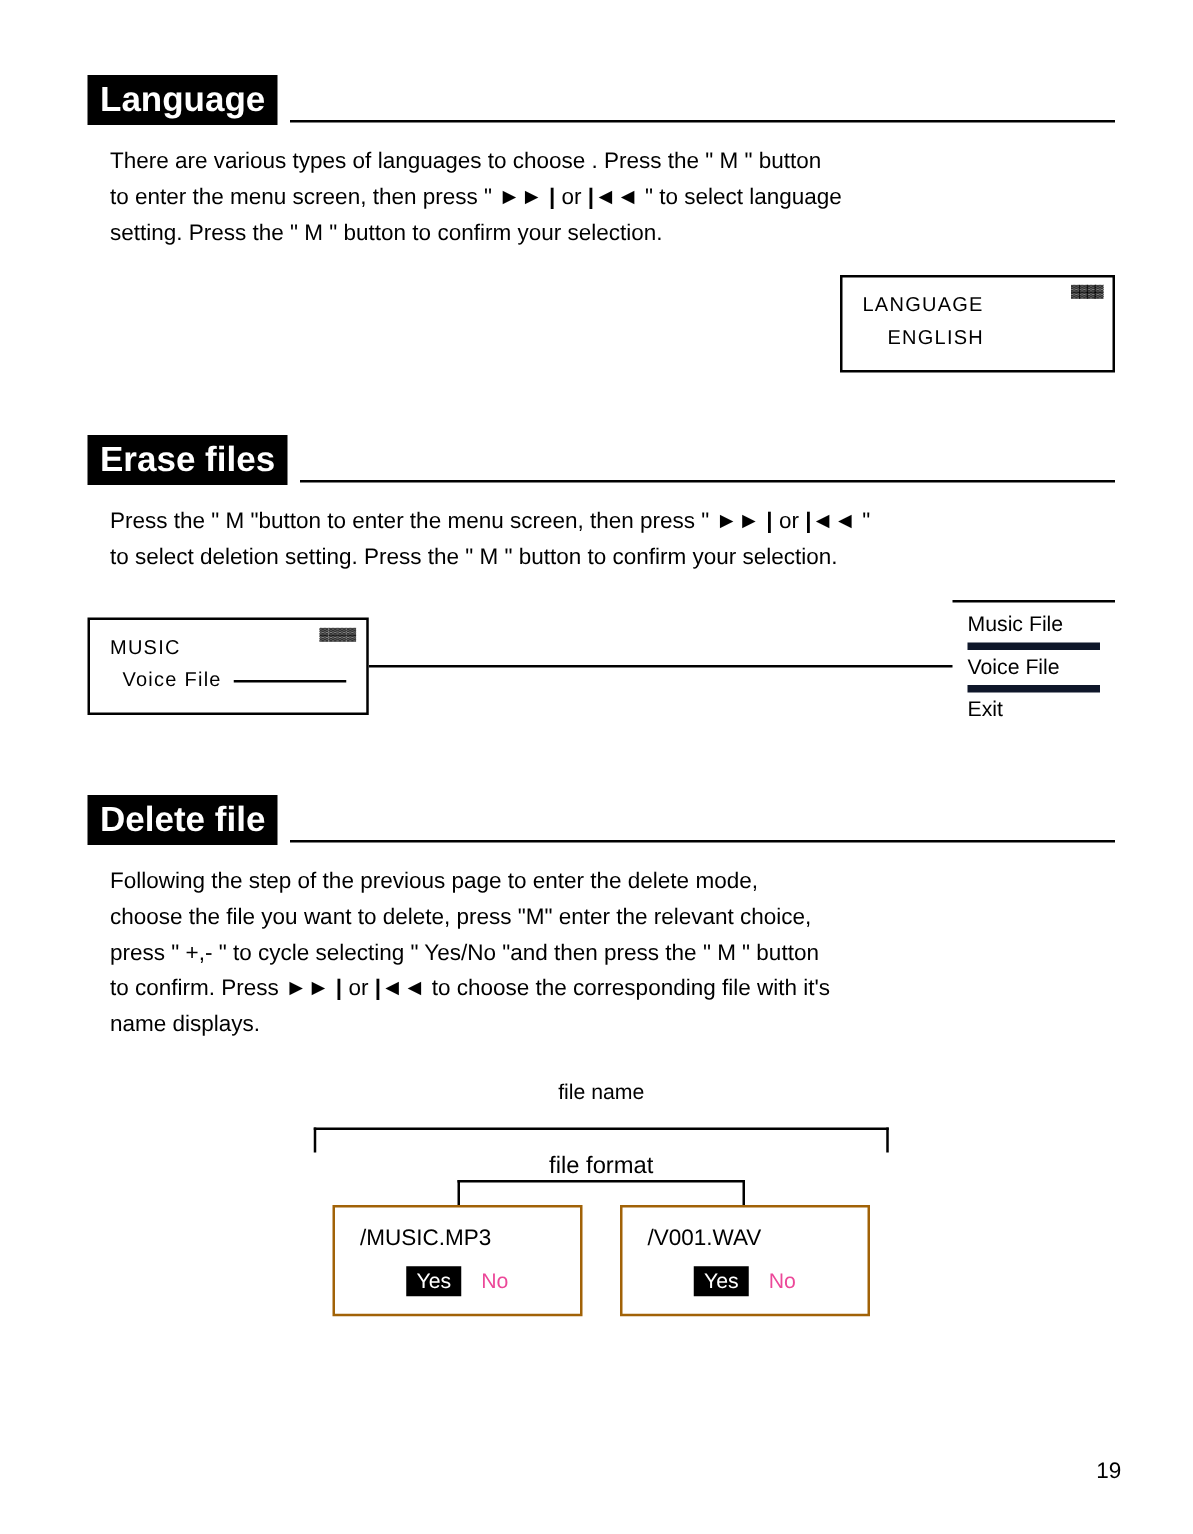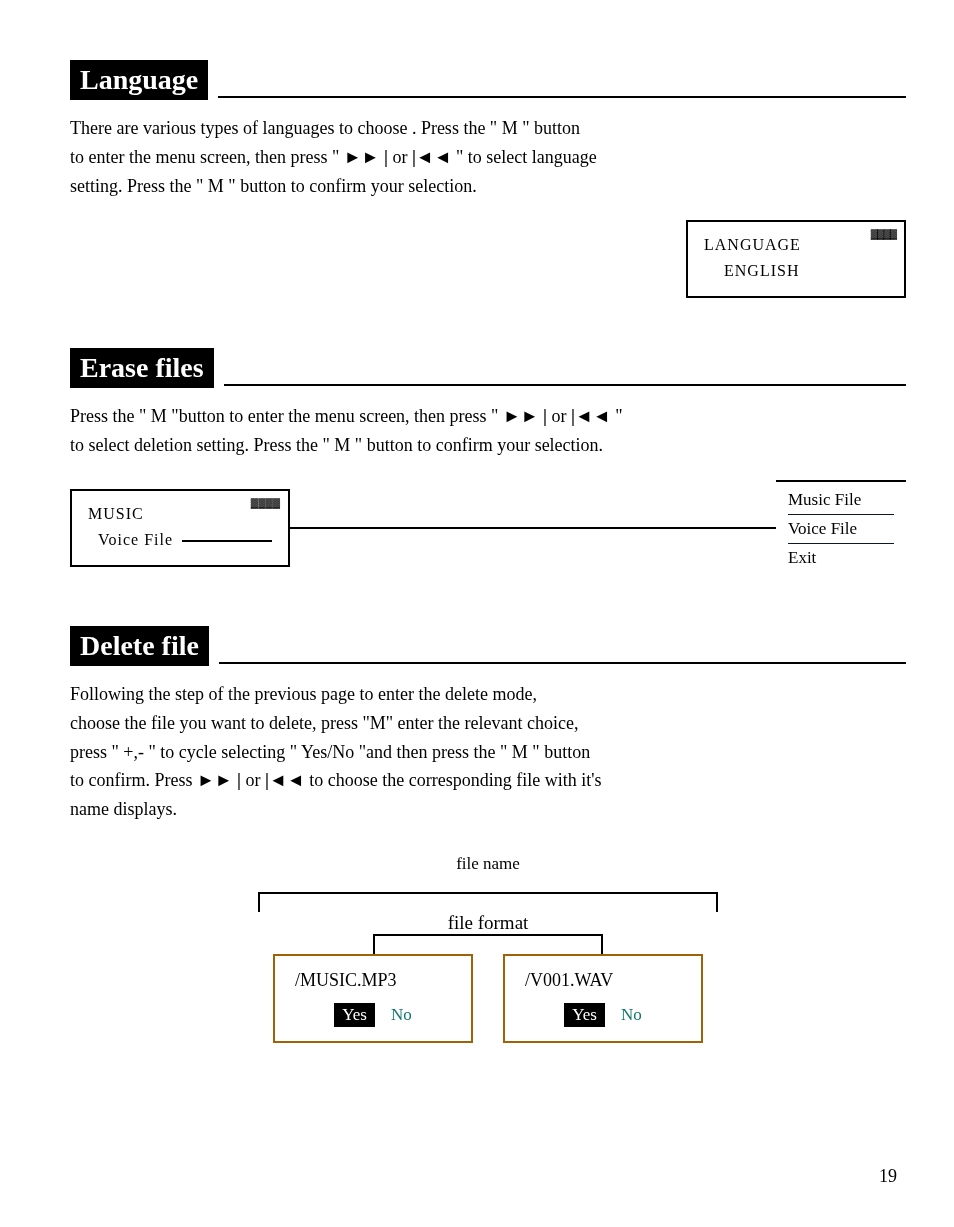--- a/index.html
+++ b/index.html
@@ -7,22 +7,21 @@
       width: 954px;
       min-height: 1227px;
       background: #ffffff;
       font-family: Arial, Helvetica, sans-serif;
       font-size: 18px;
       color: #000000;
       position: relative;
     }
 
     .page {
-      padding: 60px 48px 60px 70px;
-      font-family: Liberation Serif, serif;
+      padding: 60px 62px 60px 70px;
     }
 
     
     .section-heading {
       display: inline-block;
       background: #000000;
       color: #ffffff;
       font-size: 28px;
       font-weight: bold;
       padding: 4px 10px;
@@ -43,20 +42,21 @@
       margin-bottom: 6px;
     }
 
     .section {
       margin-bottom: 50px;
     }
 
     .section p {
       line-height: 1.6;
       font-size: 18px;
+      margin-left: 18px;
     }
 
     
     .lcd-screen {
       border: 2px solid #000;
       padding: 10px 16px 16px 16px;
       display: inline-block;
       min-width: 220px;
       position: relative;
       background: #fff;
@@ -133,21 +133,21 @@
       display: flex;
       flex-direction: column;
       border-top: 2px solid #000;
       padding: 4px 12px;
       min-width: 130px;
     }
 
     .menu-popup .menu-item {
       font-size: 17px;
       padding: 4px 0;
-      border-bottom: 1px solid #0f172a;
+      border-bottom: 6px solid #0f172a;
     }
 
     .menu-popup .menu-item:last-child {
       border-bottom: none;
     }
 
     
     .delete-file-diagram {
       margin-top: 30px;
       display: flex;
@@ -183,21 +183,21 @@
 
     .yn-yes {
       background: #000;
       color: #fff;
       padding: 2px 8px;
       font-size: 17px;
     }
 
     .yn-no {
       font-size: 17px;
-      color: #0f766e;
+      color: #ec4899;
     }
 
     .page-number {
       position: absolute;
       bottom: 40px;
       right: 57px;
       font-size: 18px;
     }
 
     .fn-label {

